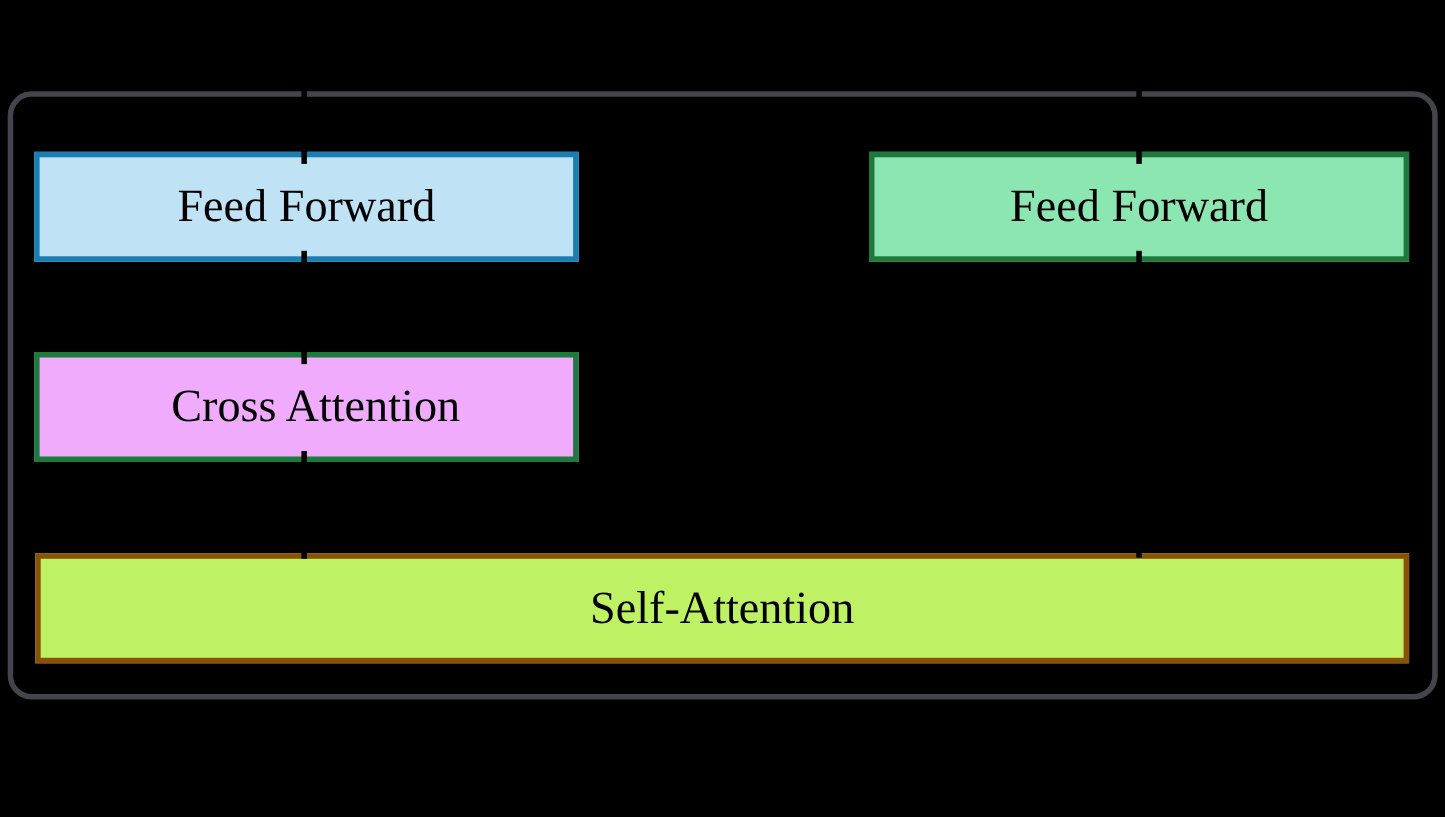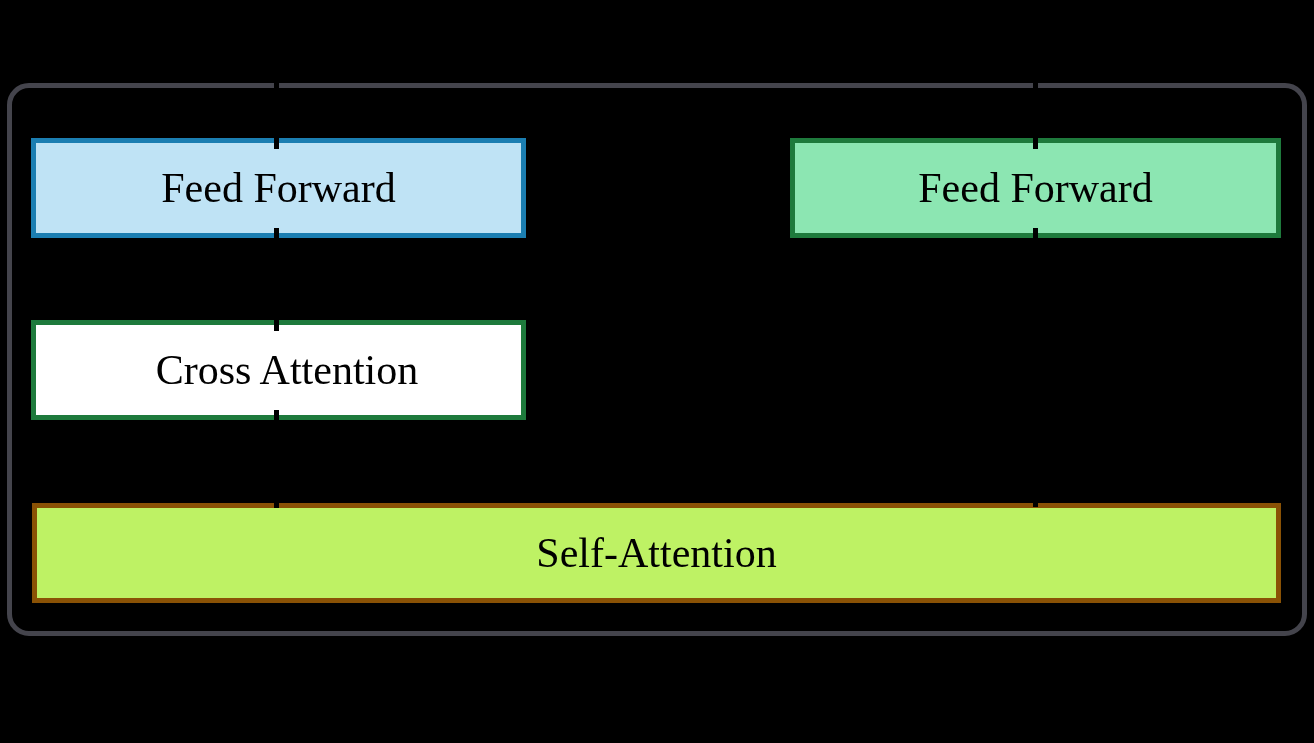--- a/index.html
+++ b/index.html
@@ -68,21 +68,21 @@
   <div class="outer-frame" style="border-color: rgb(68, 68, 76);"></div>
 
   <div class="block block-ff-left" style="background-color: rgb(191, 227, 245); border-color: rgb(27, 126, 177);">
     <span>Feed Forward</span>
   </div>
 
   <div class="block block-ff-right" style="background-color: rgb(140, 230, 178); border-color: rgb(30, 122, 60);">
     <span>Feed Forward</span>
   </div>
 
-  <div class="block block-cross" style="background-color: #ffffff; border-color: rgb(30, 122, 60); padding-left: 17px;">
+  <div class="block block-cross" style="background-color: #f0abfc; border-color: rgb(30, 122, 60); padding-left: 17px;">
     <span>Cross Attention</span>
   </div>
 
   <div class="block block-self" style="background-color: #bef264; border-color: rgb(138, 82, 5);">
     <span>Self-Attention</span>
   </div>
 
   <div class="stub stub-l1" style="background-color: rgb(0, 0, 0);"></div>
   <div class="stub stub-l2" style="background-color: rgb(0, 0, 0);"></div>
   <div class="stub stub-l3" style="background-color: rgb(0, 0, 0);"></div>

